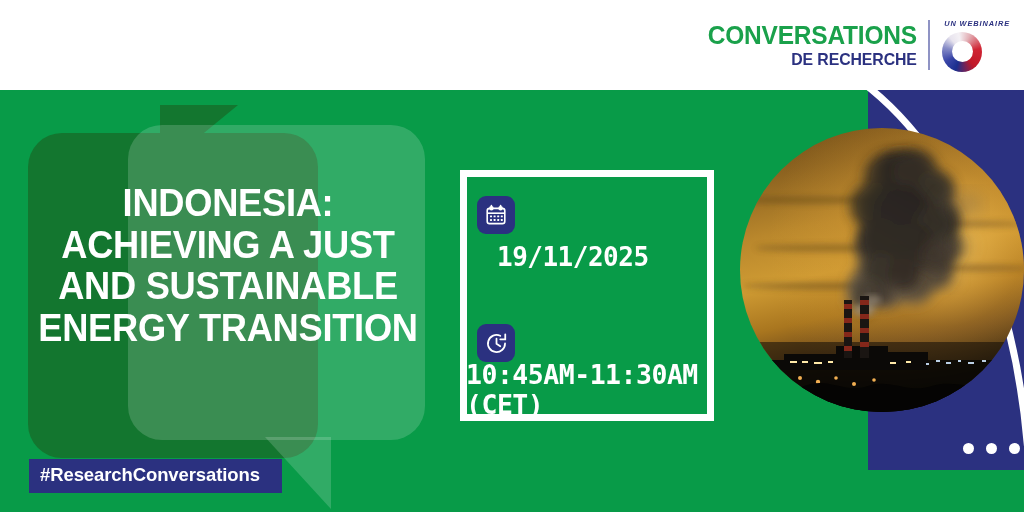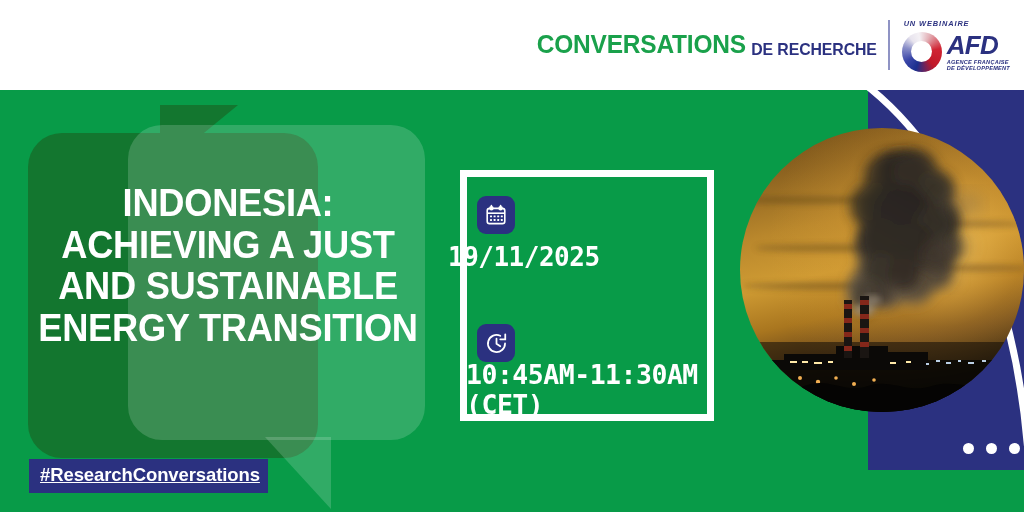--- a/index.html
+++ b/index.html
@@ -17,21 +17,21 @@
   #header-bar {
     position:absolute; left:0; top:0; width:1024px; height:90px;
     background:#ffffff; z-index:40;
   }
   #logo-lockup {
     position:absolute; right:14px; top:14px; height:62px;
     display:flex; align-items:center; gap:0px;
   }
   
   #cdr-logo {
-    display:flex; flex-direction:row; align-items:flex-end;
+    display:flex; flex-direction:column; align-items:flex-end;
     padding-right:11px; line-height:1;
   }
   #cdr-line1 {
     font-size:25.5px; font-weight:bold; color:#1aa14b;
     letter-spacing:-0.2px; font-stretch:condensed;
     transform:scaleX(0.96); transform-origin:right center;
   }
   #cdr-line2 {
     font-size:16.5px; font-weight:bold; color:#2b3180;
     letter-spacing:-0.1px; margin-top:3px;
@@ -118,41 +118,41 @@
     letter-spacing:-0.3px;
     text-transform:uppercase;
     transform:scaleX(0.93); transform-origin:center top;
   }
 
   
   #hashtag {
     position:absolute; left:29px; top:459px; z-index:30;
     background:#2b3180; color:#ffffff;
     font-size:18.5px; font-weight:bold;
-    padding:5px 8px 7px 11px; letter-spacing:-0.1px;text-decoration:underline;
+    padding:5px 22px 7px 11px; letter-spacing:-0.1px;
   }
 
   
   #info-frame {
     position:absolute; left:460px; top:170px; width:254px; height:251px;
     border:7px solid #ffffff; z-index:26;
   }
   .info-icon {
     position:absolute; width:38px; height:38px; border-radius:9px;
     background:#2b3180; z-index:28;
     display:flex; align-items:center; justify-content:center;
   }
   #calendar-icon-box { left:477px; top:196px; }
   #clock-icon-box    { left:477px; top:324px; }
   .info-text {
     position:absolute; color:#ffffff; font-weight:bold; z-index:28;
     font-family:"DejaVu Sans Mono", monospace;
     letter-spacing:-0.5px; line-height:1.12;
   }
-  #date-text { left:448px; top:243px; font-size:26px; }
+  #date-text { left:497px; top:243px; font-size:26px; }
   #time-text { left:466px; top:360px; font-size:26.5px; width:260px; }
 
   
   #photo-circle {
     position:absolute; left:740px; top:128px;
     width:284px; height:284px; border-radius:50%;
     overflow:hidden; z-index:20;
   }
   #photo-svg { display:block; width:284px; height:284px; }
 </style>
@@ -363,24 +363,19 @@
         <div id="cdr-line1">CONVERSATIONS</div>
         <div id="cdr-line2">DE RECHERCHE</div>
       </div>
 
       <div id="logo-divider"></div>
 
       <div id="afd-logo">
         <div id="un-webinaire">UN WEBINAIRE</div>
         <div id="afd-row">
           <div id="afd-ring"></div>
-          <div id="afd-text">
-            <div id="afd-name">AFD</div>
-            <div id="afd-tagline1">AGENCE FRANÇAISE</div>
-            <div id="afd-tagline2">DE DÉVELOPPEMENT</div>
-          </div>
         </div>
       </div>
 
     </div>
   </div>
 
 </div>
 
 </body></html>

